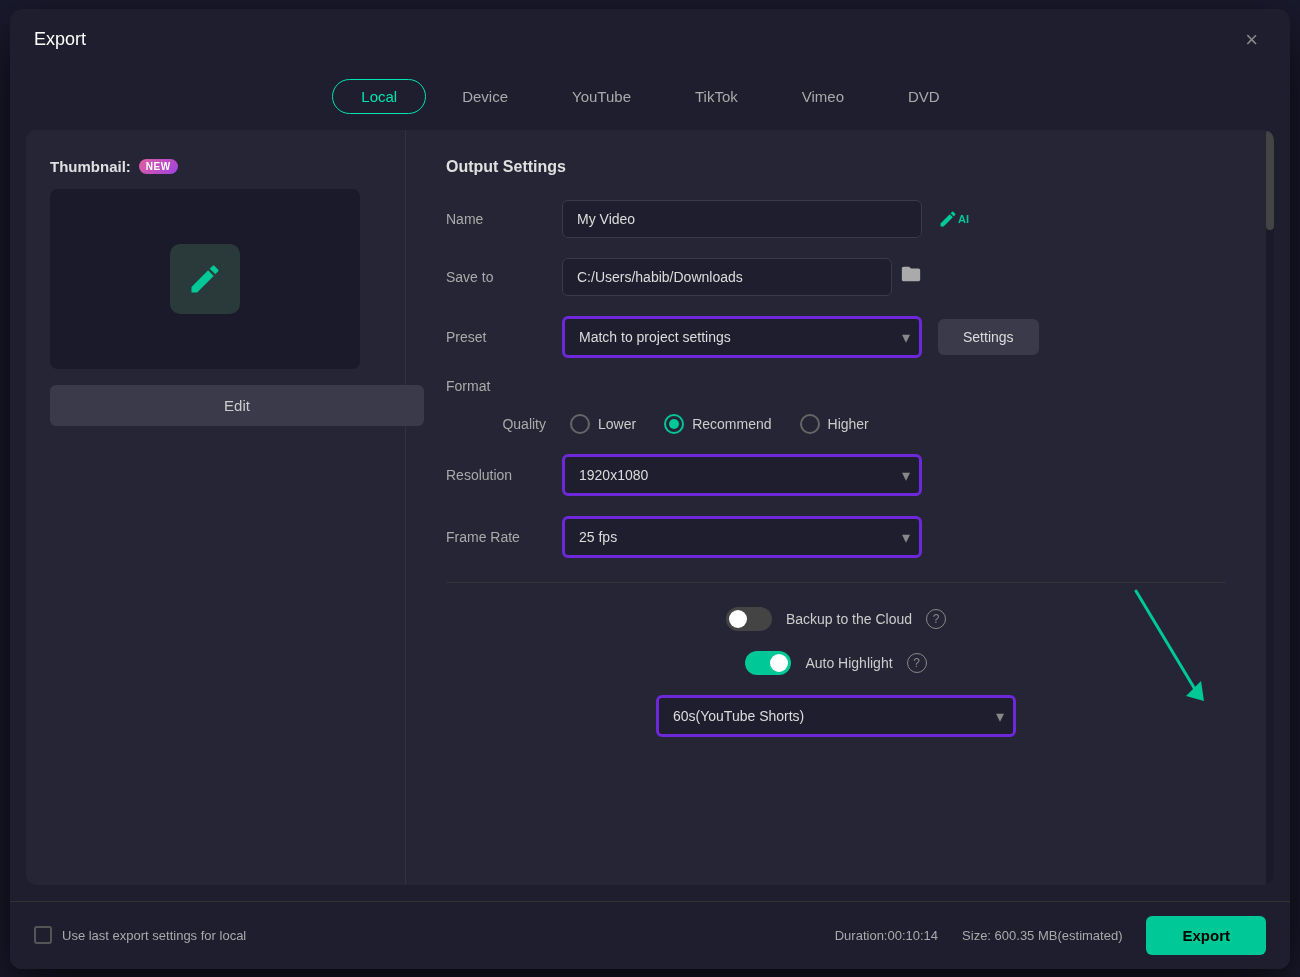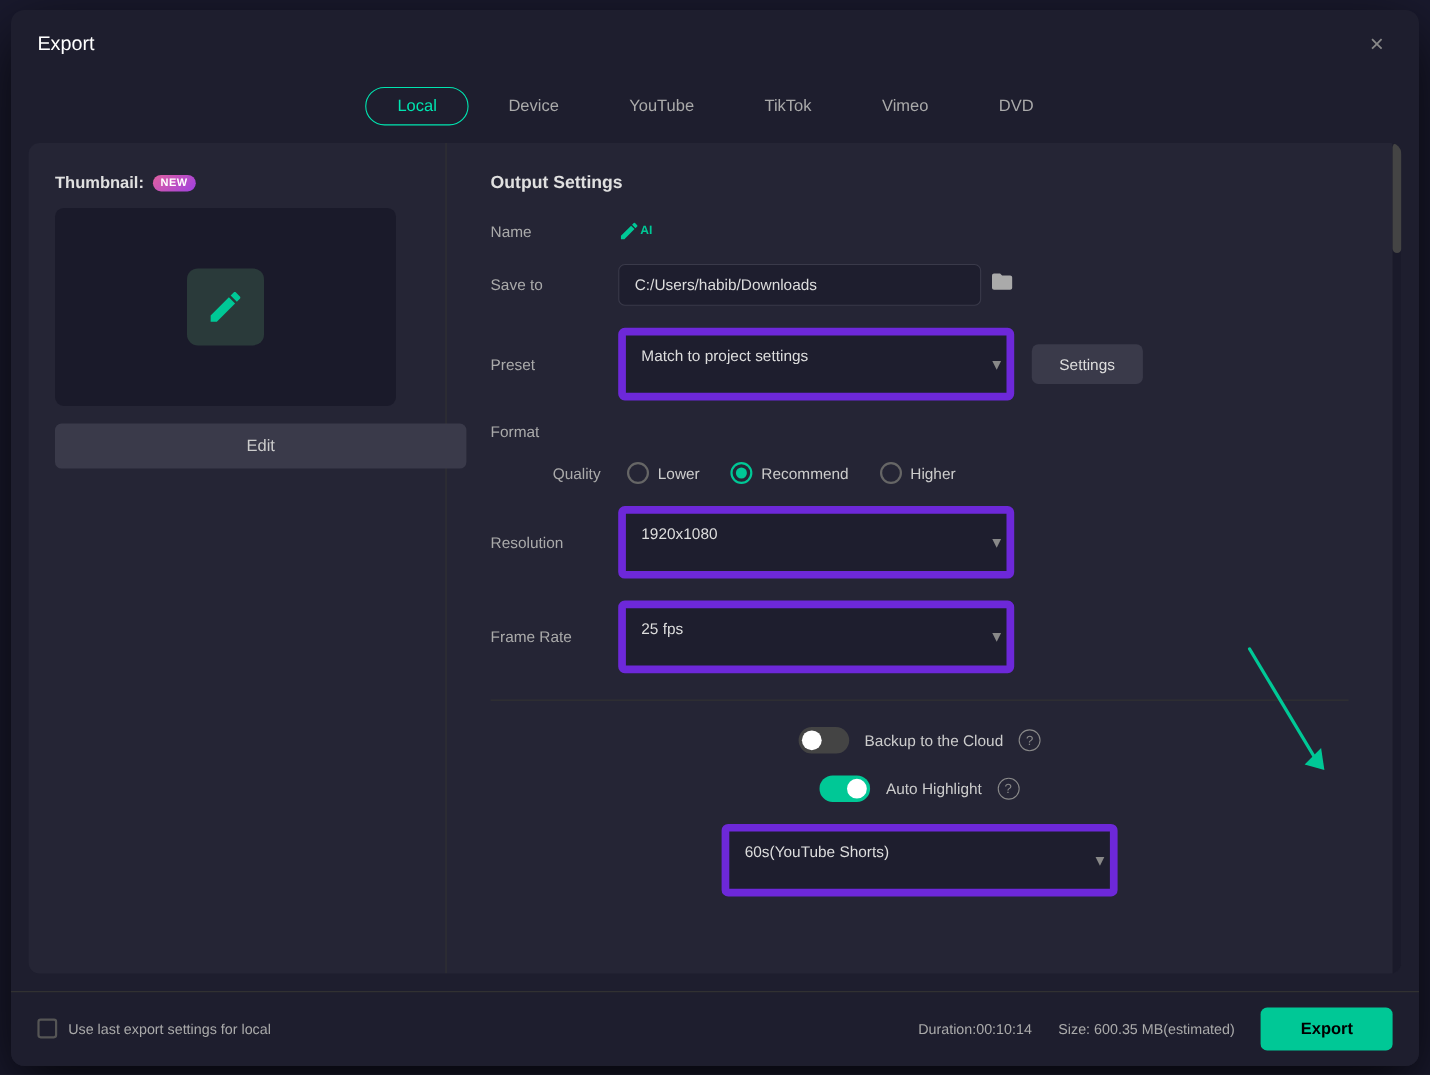--- a/index.html
+++ b/index.html
@@ -210,25 +210,25 @@
       outline: none;
     }
     .select-wrap {
       flex: 1;
       max-width: 360px;
       position: relative;
     }
     .select-wrap select {
       width: 100%;
       background: #1e1e2e;
-      border: 7px solid #6d28d9;
+      border: 3px solid #6d28d9;
       border-radius: 6px;
       color: #ddd;
       font-size: 14px;
-      padding: 10px 36px 26px 14px;
+      padding: 10px 36px 10px 14px;
       outline: none;
       appearance: none;
       cursor: pointer;
     }
     .select-wrap::after {
       content: '▾';
       position: absolute;
       right: 12px;
       top: 50%;
       transform: translateY(-50%);
@@ -424,20 +424,21 @@
         </div>
       </div>
       <button class="edit-btn">Edit</button>
     </div>
 
     <div class="right-panel">
       <div class="output-title">Output Settings</div>
 
       <div class="field-row">
         <span class="field-label">Name</span>
+        <input class="field-input" type="text" value="My Video" style="">
         <div class="ai-icon">
           <svg width="20" height="20" viewBox="0 0 24 24" fill="#00c896">
             <path d="M3 17.25V21h3.75L17.81 9.94l-3.75-3.75L3 17.25zm17.71-10.21c.39-.39.39-1.02 0-1.41l-2.34-2.34a.9959.9959 0 0 0-1.41 0l-1.83 1.83 3.75 3.75 1.83-1.83z"></path>
           </svg>
           <span class="ai-label">AI</span>
         </div>
       </div>
 
       <div class="field-row">
         <span class="field-label">Save to</span>

